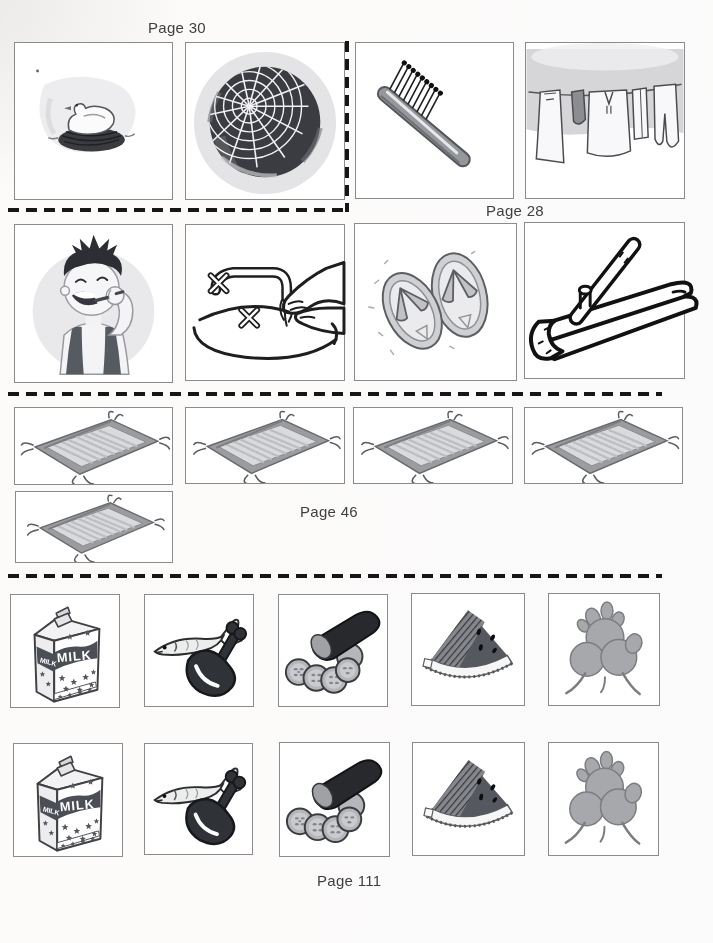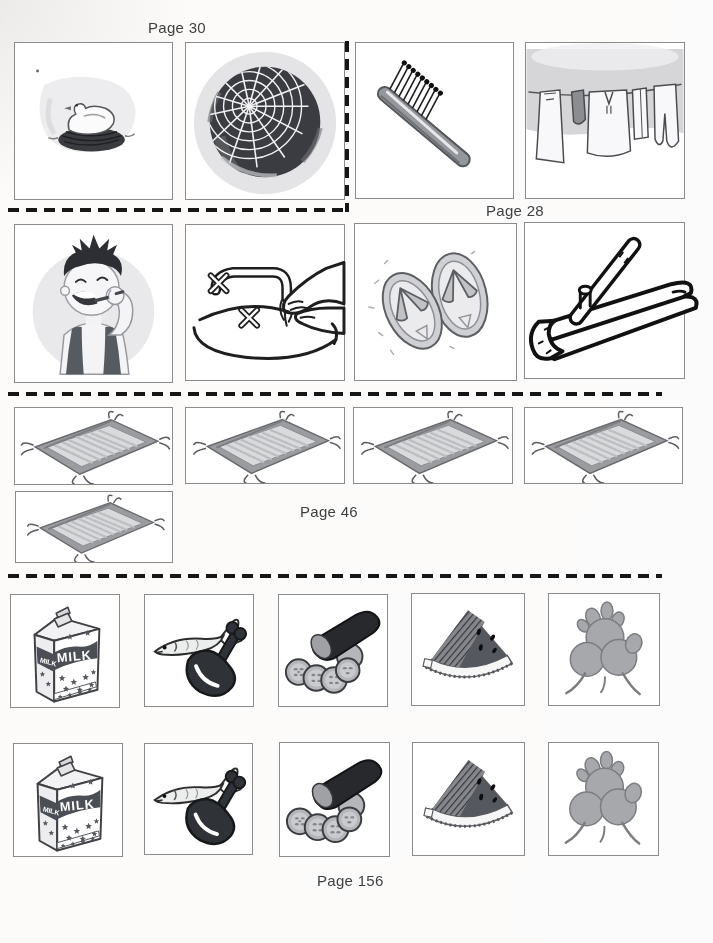--- a/index.html
+++ b/index.html
@@ -197,21 +197,21 @@
   </svg>
 
   <div class="dash-v" style="left:345px;top:41px;height:171px"></div>
   <div class="dash-h" style="left:8px;top:208px;width:341px"></div>
   <div class="dash-h" style="left:8px;top:392px;width:654px"></div>
   <div class="dash-h" style="left:8px;top:574px;width:654px"></div>
 
   <div class="page-label" style="left:148px;top:19px">Page 30</div>
   <div class="page-label" style="left:486px;top:202px">Page 28</div>
   <div class="page-label" style="left:300px;top:503px">Page 46</div>
-  <div class="page-label" style="left:317px;top:872px">Page 156</div>
+  <div class="page-label" style="left:317px;top:872px">Page 111</div>
 
   <div class="cutbox" style="left:14px;top:42px;width:159px;height:158px">
     <svg class="art" viewBox="0 0 160 158">
       <path d="M30 42 Q18 70 34 96 Q54 116 90 109 Q120 101 123 70 Q121 46 95 38 Q60 28 30 42 Z" fill="#ededef"></path>
       <path d="M36 56 Q30 76 40 92" stroke="#dddde0" stroke-width="5" fill="none"></path>
       <circle cx="23" cy="28" r="1.5" fill="#6a6a6e"></circle>
       <ellipse cx="78" cy="98" rx="34" ry="12" fill="#3a3b3f"></ellipse>
       <path d="M48 94 Q78 104 108 94 M50 100 Q78 108 106 98 M52 90 Q78 98 104 90" stroke="#1f2024" stroke-width="1.5" fill="none"></path>
       <path d="M44 96 Q38 98 34 96 M112 94 Q118 96 122 92" stroke="#7c7d81" stroke-width="1.5" fill="none"></path>
       <path d="M55 88 Q52 76 62 72 Q58 64 64 62 Q70 60 72 66 Q80 62 92 66 Q104 72 100 82 Q96 90 82 92 Q66 94 55 88 Z" fill="#fbfbfc" stroke="#55565a" stroke-width="1.5"></path>

